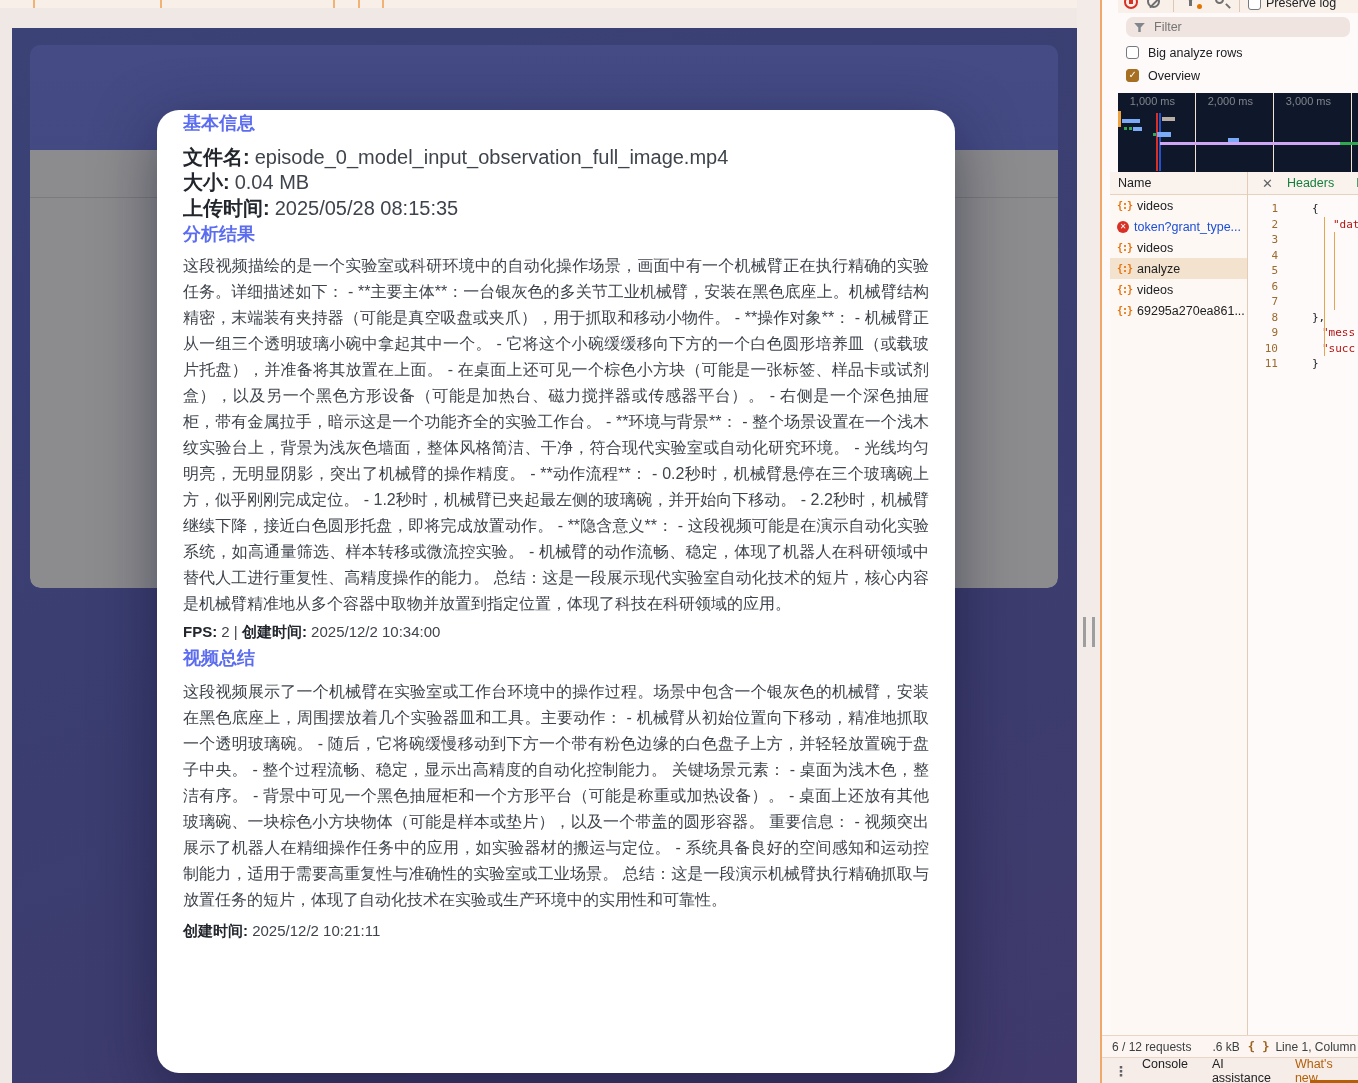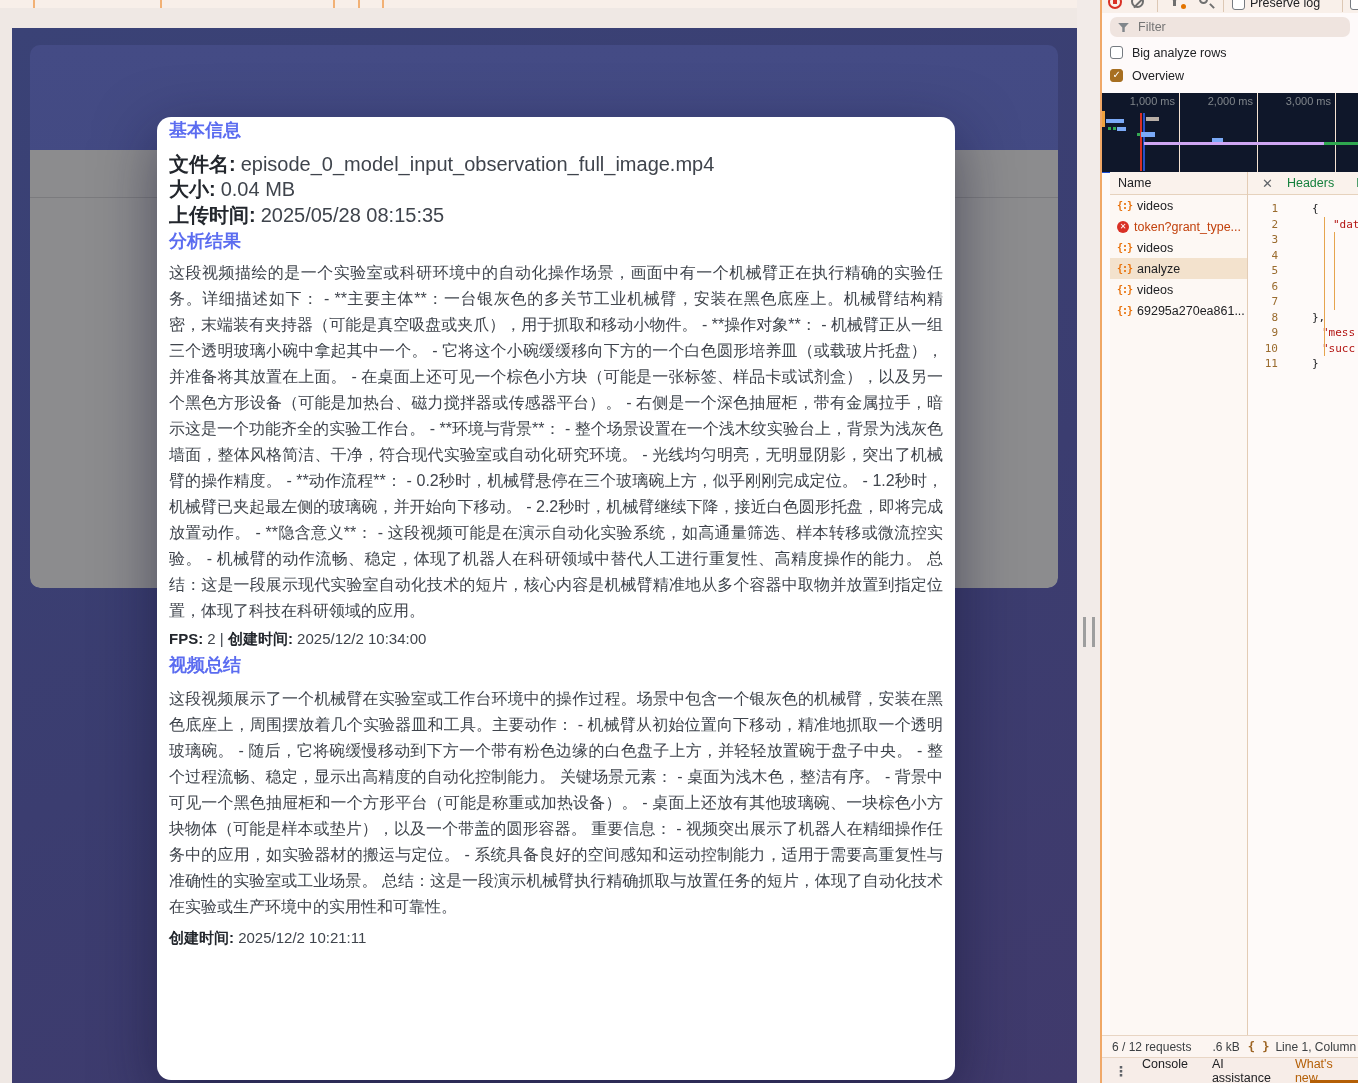--- a/index.html
+++ b/index.html
@@ -15,21 +15,21 @@
   .page{position:absolute;left:12px;top:28px;width:1065px;height:1055px;
         background:linear-gradient(160deg,#3a4276 0%,#3b3d70 55%,#403a6c 100%);}
   .page-card{position:absolute;left:18px;top:17px;width:1028px;height:543px;border-radius:10px;
              background:linear-gradient(180deg,#444b85 0%,#40477c 100%);overflow:hidden;}
   .page-card-gray{position:absolute;left:0;top:105px;right:0;bottom:0;background:#8c8c8e;
                   border-radius:0 0 10px 10px;}
   .gray-line{position:absolute;left:0;top:47px;width:100%;height:1px;background:#7b7b7e;}
 
   
   .modal{position:absolute;left:145px;top:82px;width:798px;height:963px;background:#ffffff;
-         border-radius:14px;box-shadow:0 18px 60px rgba(15,15,45,.5);padding:0 12px;overflow:hidden;margin-top:7px;}
+         border-radius:22px;box-shadow:0 18px 60px rgba(15,15,45,.5);padding:0 26px;overflow:hidden;}
   .modal h2{font-size:18px;line-height:26px;font-weight:bold;color:#5b6cf0;margin:0;}
   .mh-basic{margin-top:15px;}
   .mh-analysis{margin-top:23px;}
   .mh-summary{margin-top:24px;}
   .fields{margin-top:9px;}
   .field{font-size:20px;line-height:25.4px;color:#3f444c;}
   .field-label{font-weight:bold;color:#22262c;}
   .field-value{margin-left:5px;}
   .mbody{margin:6px 0 0 0;font-size:16px;line-height:26px;color:#3f444c;text-align:justify;}
   .mbody2{margin-top:8px;}
@@ -37,21 +37,21 @@
   .meta b{color:#22262c;}
   .meta-created{margin-top:5px;}
 
   
   .divider{position:absolute;left:1077px;top:0;width:23px;height:1083px;background:#f2ebe8;}
   .grip{position:absolute;left:6px;top:617px;width:12px;height:30px;display:flex;justify-content:space-between;}
   .grip span{display:block;width:3px;height:30px;background:#9e9e9e;}
 
   
   .devtools{position:absolute;left:1100px;top:0;width:258px;height:1083px;background:#fefafa;
-            border-left:2px solid #f0a868;font-size:12.5px;color:#202124;}
+            border-left:2px solid #f0a868;font-size:12.5px;color:#202124;padding-left:16px;}
   .dt-toolbar{position:relative;height:13px;background:#f9f0ea;overflow:hidden;}
   .icon-abs{position:absolute;top:-5px;}
   .rec-ring{left:6px;width:14px;height:14px;border:2px solid #d93025;border-radius:50%;}
   .rec-dot{position:absolute;left:3px;top:3px;width:4px;height:4px;background:#d93025;}
   .clear-circle{left:29px;width:13px;height:13px;border:2px solid #6f6f6f;border-radius:50%;}
   .clear-slash{position:absolute;left:-1px;top:4.5px;width:13px;height:2px;background:#6f6f6f;transform:rotate(-45deg);}
   .tb-sep{position:absolute;top:-4px;width:1px;height:16px;background:#ddc8b5;}
   .funnel-wrap{left:66px;width:18px;height:14px;}
   .funnel-dot{position:absolute;right:0;bottom:0;width:5px;height:5px;border-radius:50%;background:#e37400;}
   .search-circle{left:97px;width:9px;height:9px;border:2px solid #6f6f6f;border-radius:50%;}
@@ -78,21 +78,21 @@
   
   .dt-main{position:absolute;left:8px;top:172px;width:100%;height:863px;display:flex;}
   .dt-requests{width:138px;border-right:1px solid #e3ccb4;background:#fdf8f4;}
   .dt-name-header{height:23px;line-height:23px;padding-left:8px;background:#faf2ec;border-bottom:1px solid #e6d2bd;color:#202124;}
   .req-row{height:21px;display:flex;align-items:center;padding-left:7px;cursor:default;}
   .req-row.selected{background:#f3e2cd;}
   .req-icon-json{font-family:"DejaVu Sans Mono",monospace;font-size:10px;font-weight:bold;color:#e8710a;letter-spacing:-1px;margin-right:5px;}
   .req-icon-err{width:12px;height:12px;border-radius:50%;background:#d93025;color:#fff;font-size:8px;line-height:12px;
                 text-align:center;font-weight:bold;margin-right:5px;flex:0 0 auto;}
   .req-name{white-space:nowrap;overflow:hidden;font-size:12.5px;}
-  .req-row.error .req-name{color:#c2410c;}
+  .req-row.error .req-name{color:#1d4ed8;}
 
   .dt-detail{flex:1;background:#fefaf9;position:relative;overflow:hidden;}
   .dt-tabs{height:23px;display:flex;align-items:center;border-bottom:1px solid #e6d2bd;background:#faf2ec;white-space:nowrap;}
   .dt-close{font-size:13px;color:#5f6368;margin:0 14px 0 14px;cursor:pointer;}
   .dt-tab{margin-right:22px;color:#15803d;}
   .dt-code{position:relative;font-family:"DejaVu Sans Mono",monospace;font-size:11px;padding-top:6px;}
   .code-line{display:flex;line-height:15.5px;height:15.5px;}
   .ln{width:30px;text-align:right;color:#9a6b2e;flex:0 0 auto;}
   .codetxt{margin-left:34px;white-space:pre;}
   .k-punct{color:#202124;}

